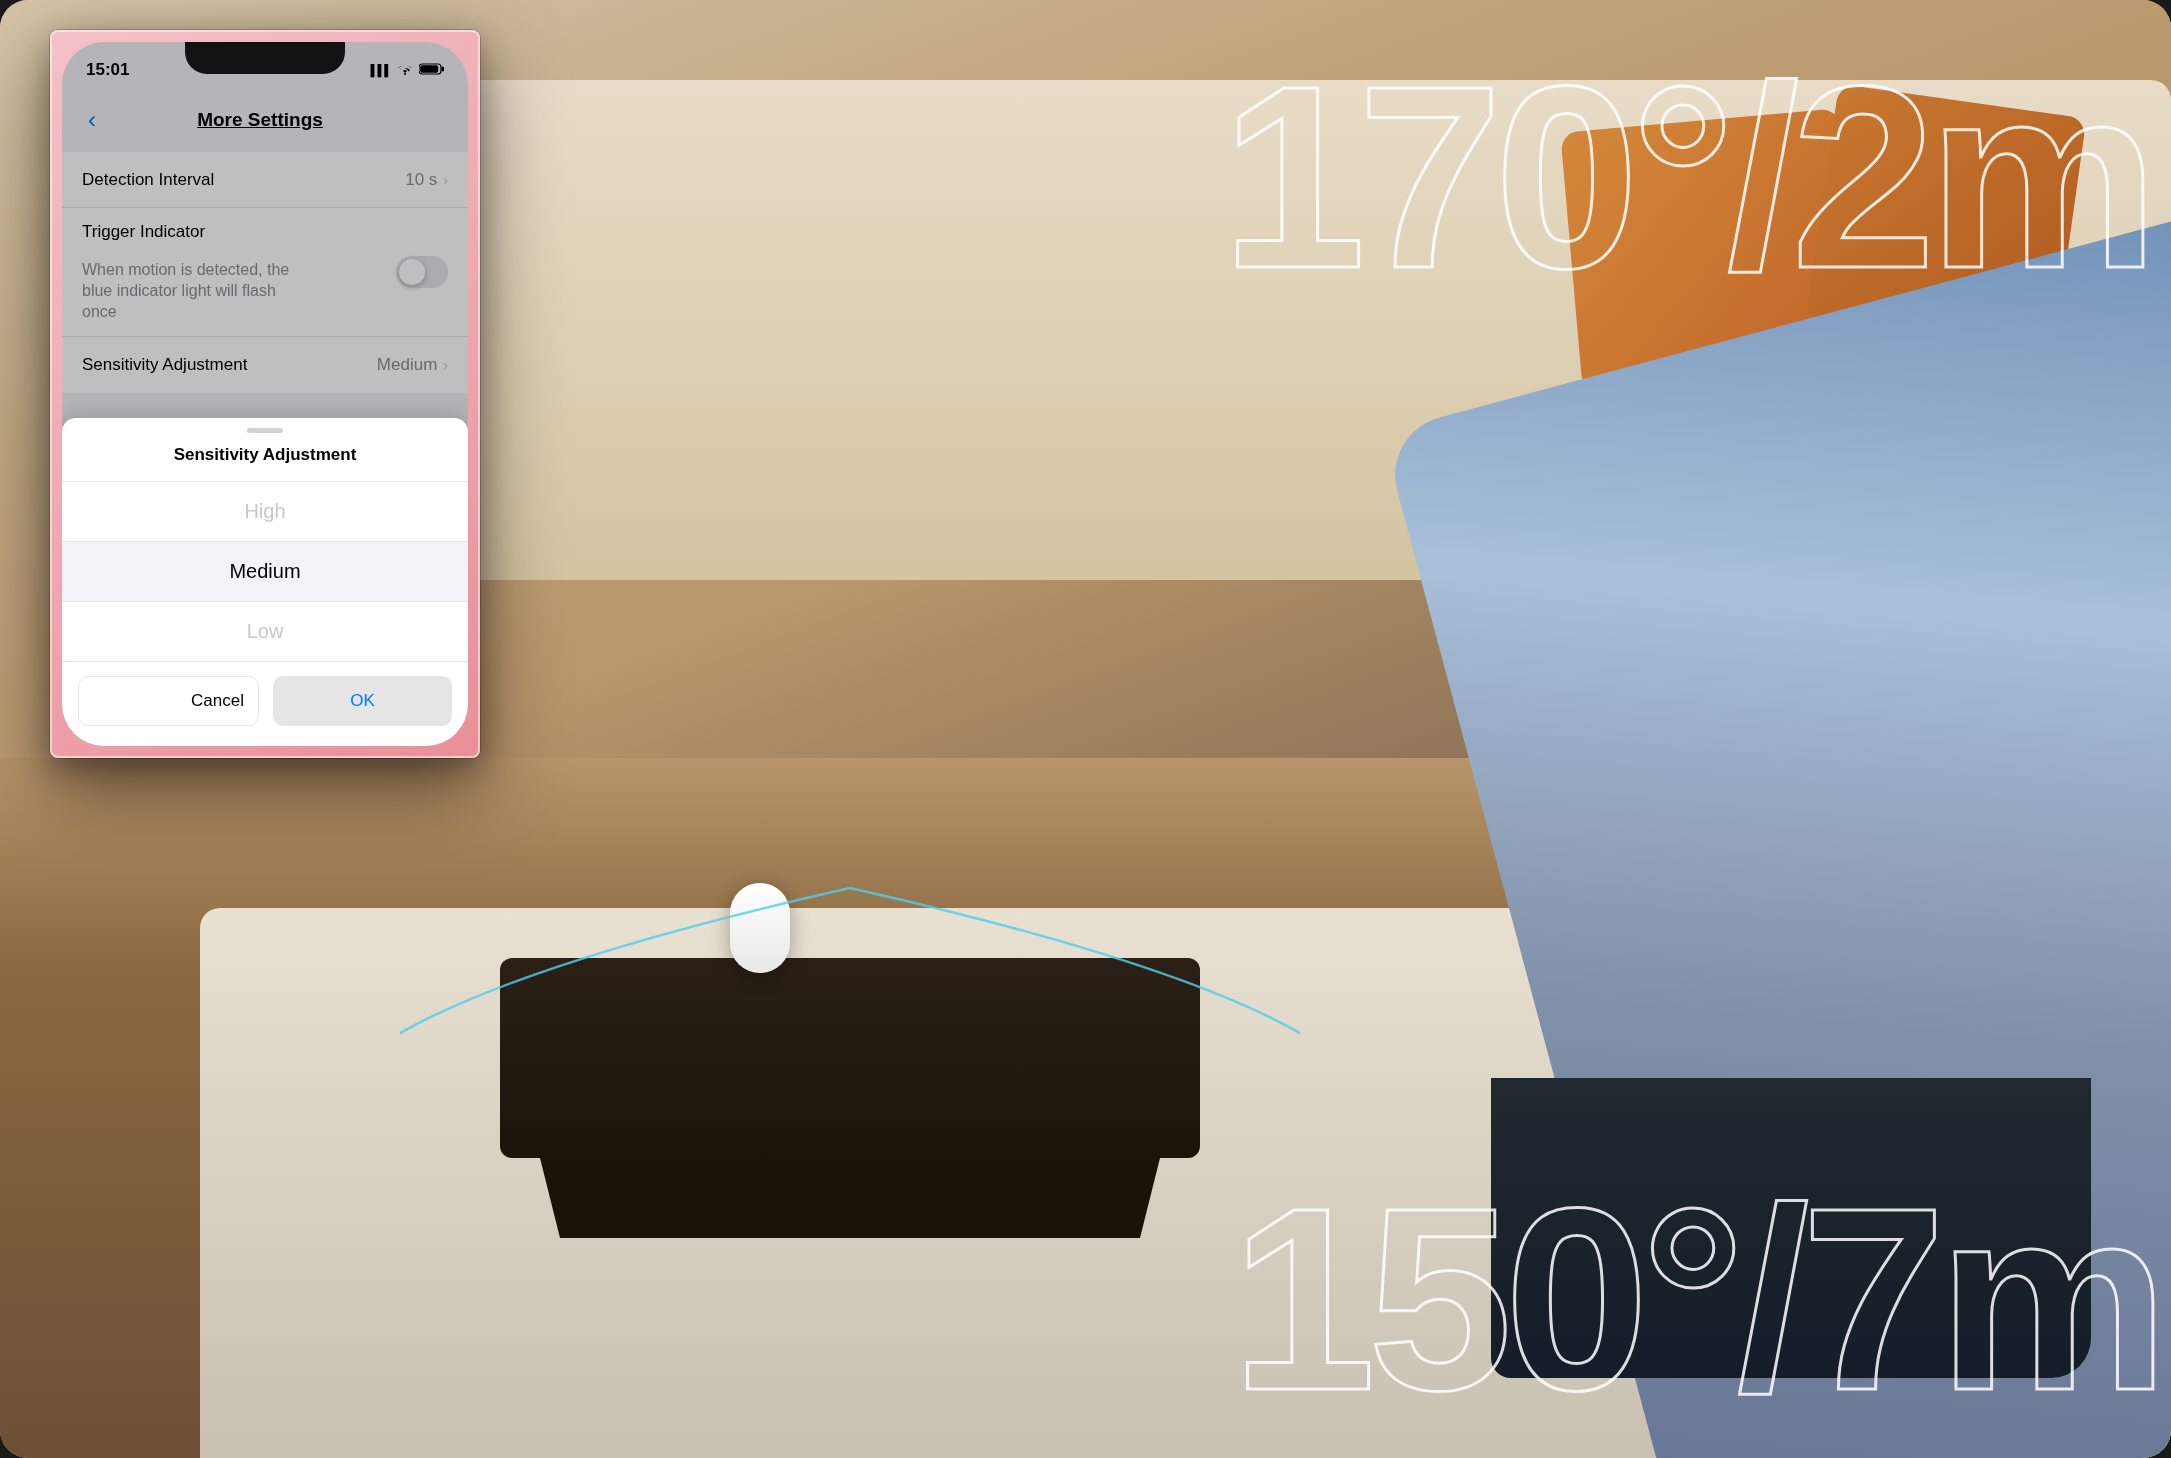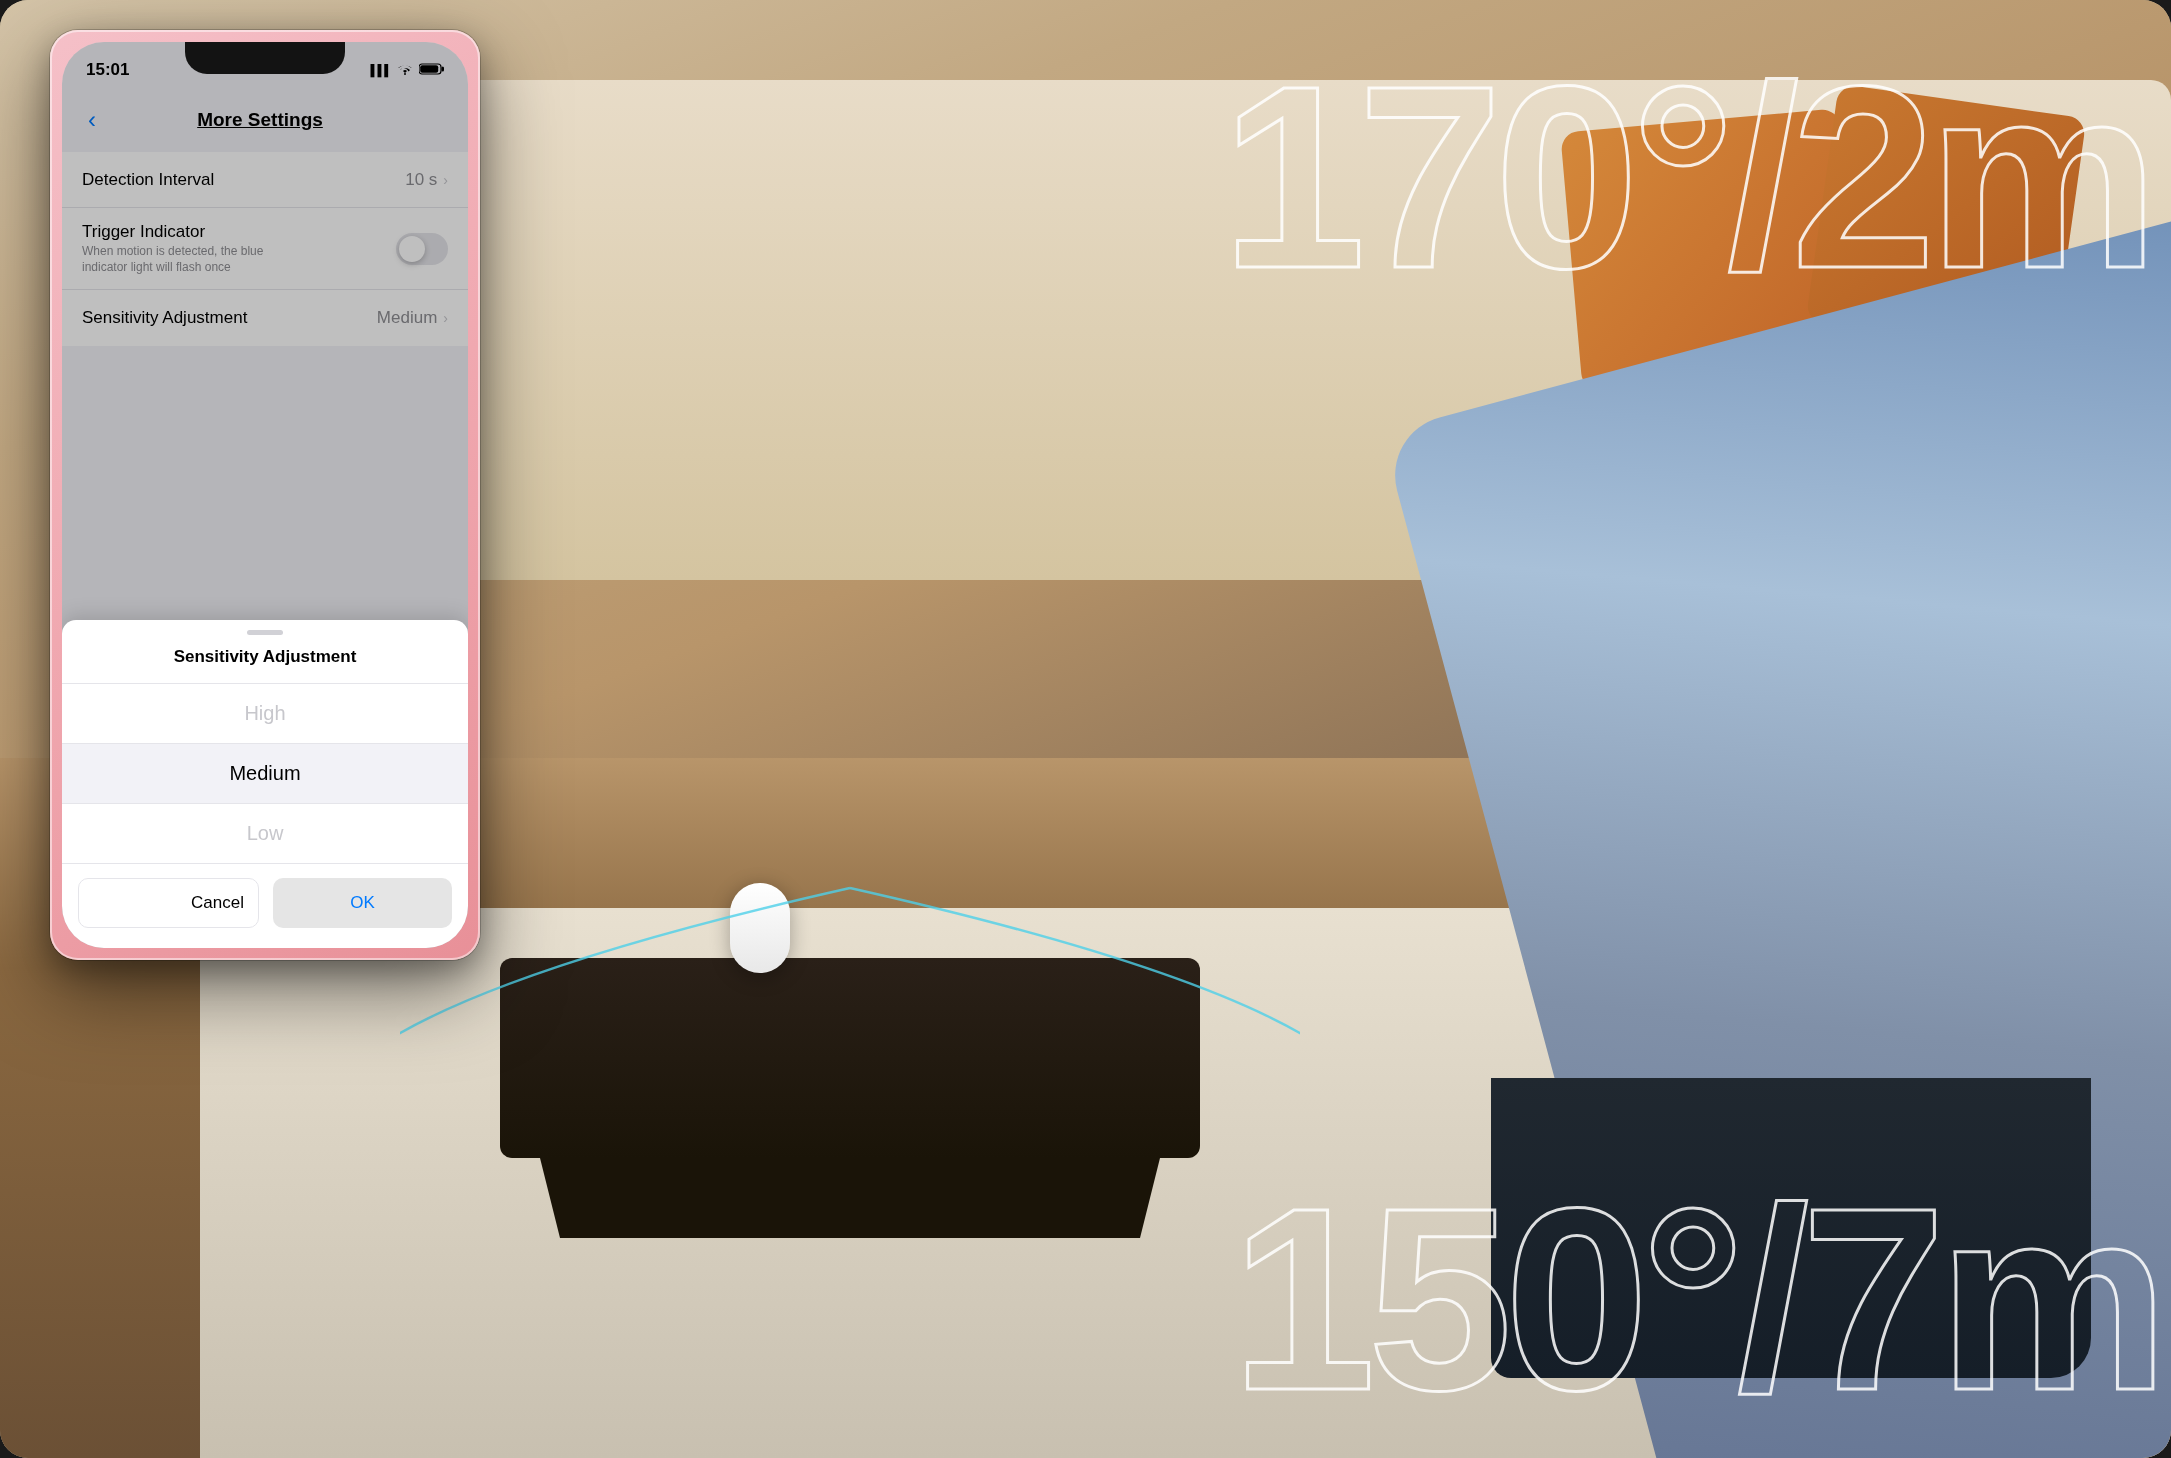--- a/index.html
+++ b/index.html
@@ -191,23 +191,23 @@
       position: absolute;
       left: 50px;
       top: 30px;
       bottom: 30px;
       width: 430px;
       z-index: 20;
     }
 
     .phone-frame {
       width: 430px;
-      height: 930px;
+      height: 728px;
       background: linear-gradient(145deg, #f5c0c8 0%, #f0a8b0 50%, #e89098 100%);
-      border-radius: 28px;
+      border-radius: 8px;
       position: relative;
       box-shadow: 
         0 0 0 1px rgba(0,0,0,0.2),
         inset 0 0 0 2px rgba(255,255,255,0.5),
         0 30px 80px rgba(0,0,0,0.5),
         0 10px 30px rgba(0,0,0,0.3);
     }
 
     
     .phone-screen {
@@ -313,23 +313,23 @@
       flex: 1;
     }
 
     .settings-row-label {
       font-size: 17px;
       color: #000;
       font-weight: 400;
     }
 
     .settings-row-sublabel {
-      font-size: 12px;
+      font-size: 16px;
       color: #8e8e93;
-      margin-top: 2px;
+      margin-top: 18px;
       max-width: 220px;
       line-height: 1.3;
     }
 
     .settings-row-right {
       display: flex;
       align-items: center;
       gap: 6px;
     }
 

